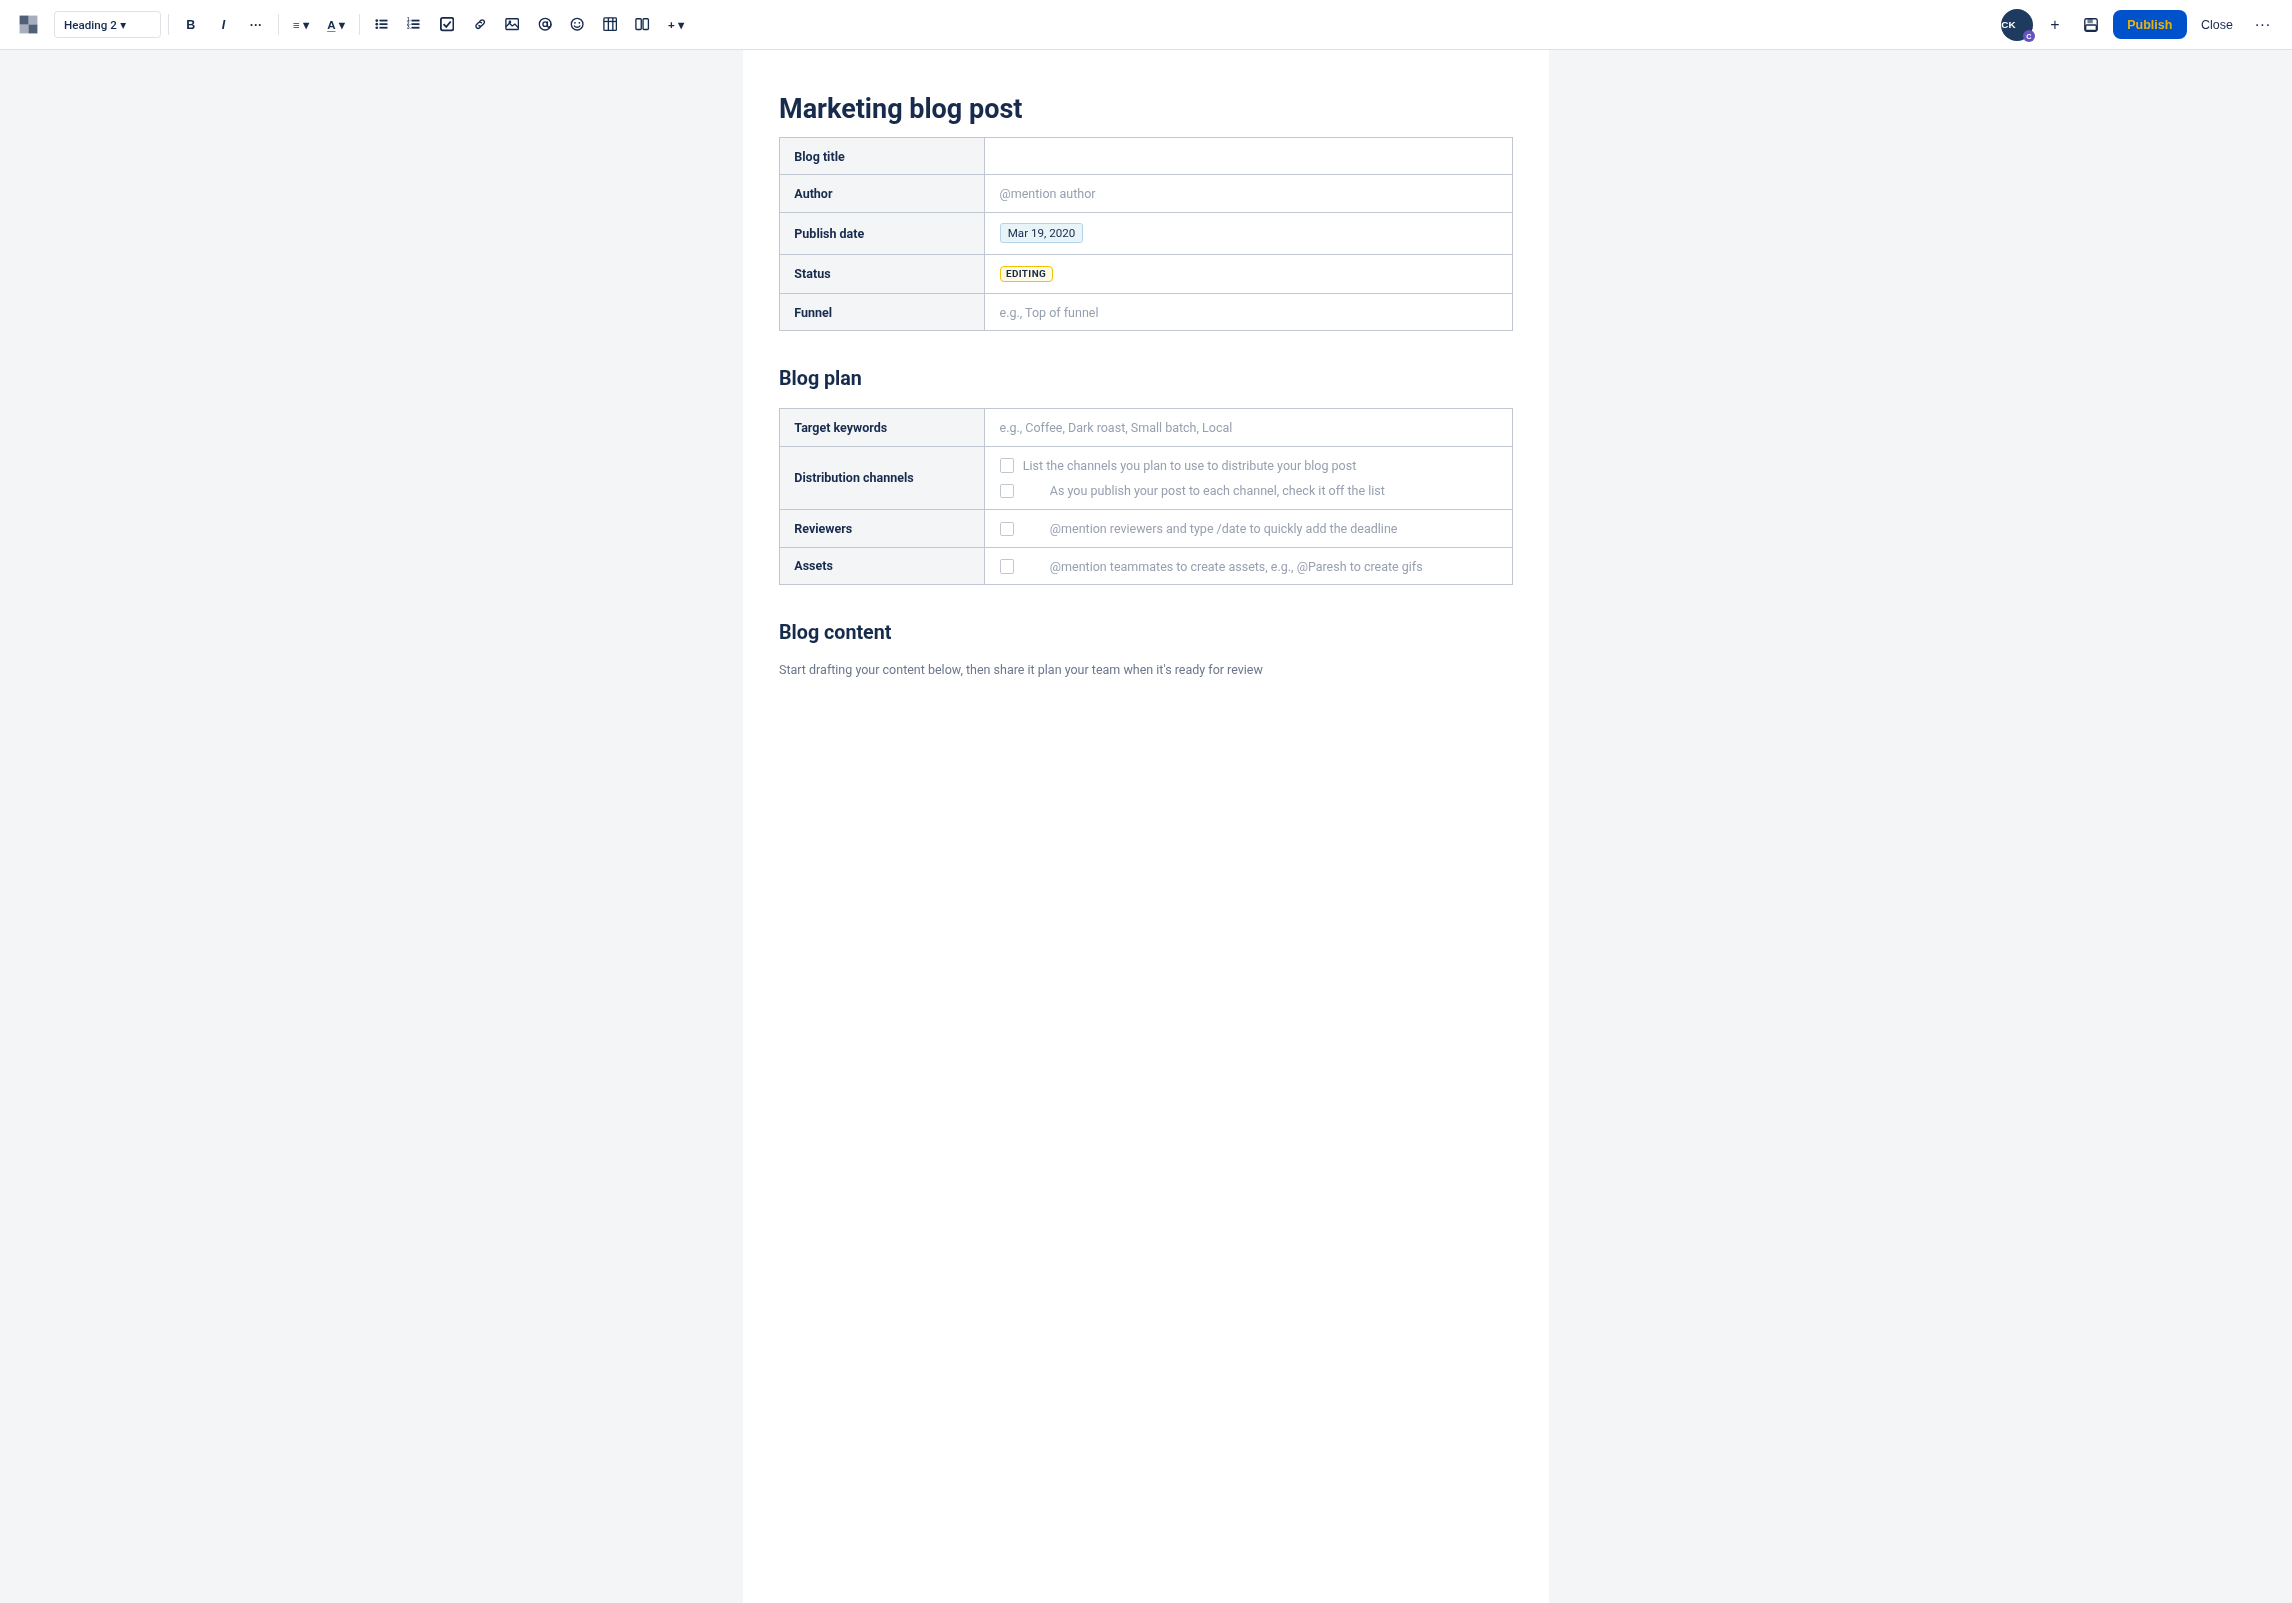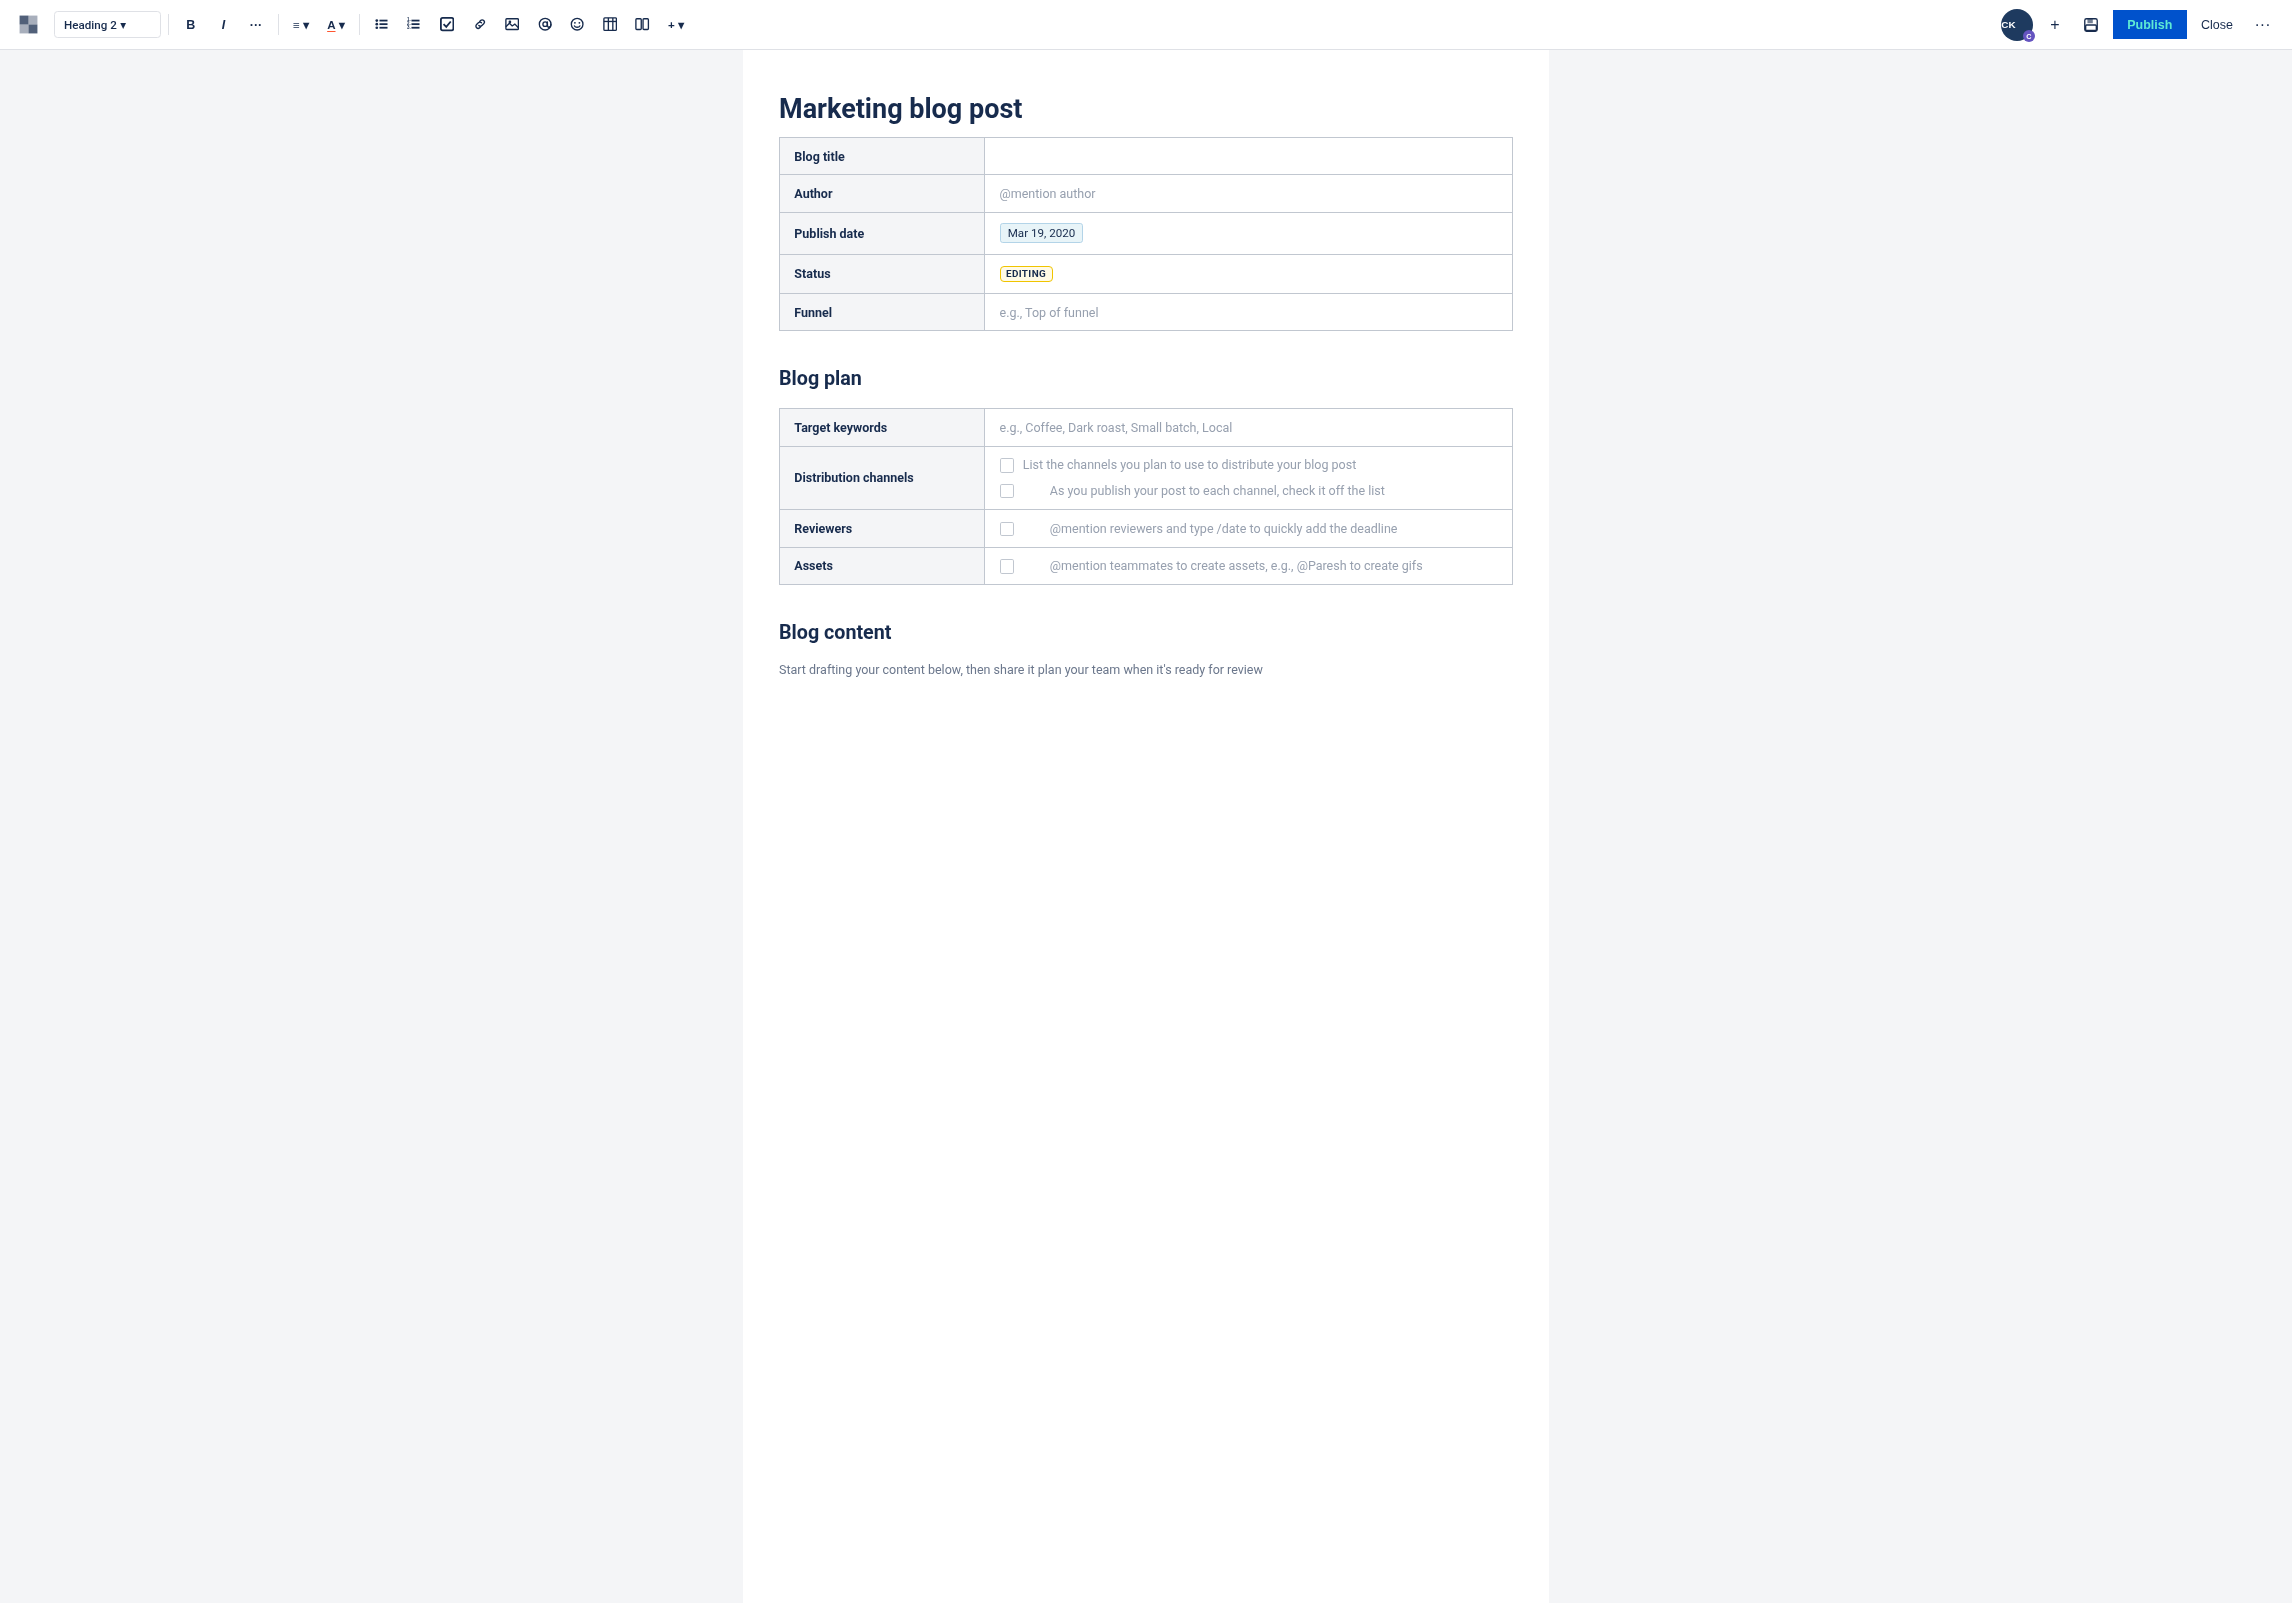--- a/index.html
+++ b/index.html
@@ -147,23 +147,23 @@
       color: #172b4d;
       font-size: 14.3px;
       display: flex;
       align-items: center;
       justify-content: center;
       border-radius: 3.6px;
     }
 
     .publish-btn {
       background: #0052cc;
-      color: #5eead4;
-      border: none;
-      border-radius: 0;
+      color: #eab308;
+      border: none;
+      border-radius: 8px;
       padding: 7.2px 14.3px;
       font-size: 12.5px;
       font-weight: 600;
       cursor: pointer;
       text-align: center;
     }
 
     .close-btn {
       background: transparent;
       border: none;
@@ -255,21 +255,21 @@
     .section-heading {
       font-size: 19.7px;
       font-weight: 700;
       color: #172b4d;
       margin-bottom: 18px;
     }
 
     
     .checkbox-item {
       display: flex;
-      align-items: center;
+      align-items: flex-end;
       gap: 9px;
       margin-bottom: 10.7px;
     }
 
     .checkbox-item:last-child {
       margin-bottom: 0;
       gap: 36px;
     }
 
     .fake-checkbox {

